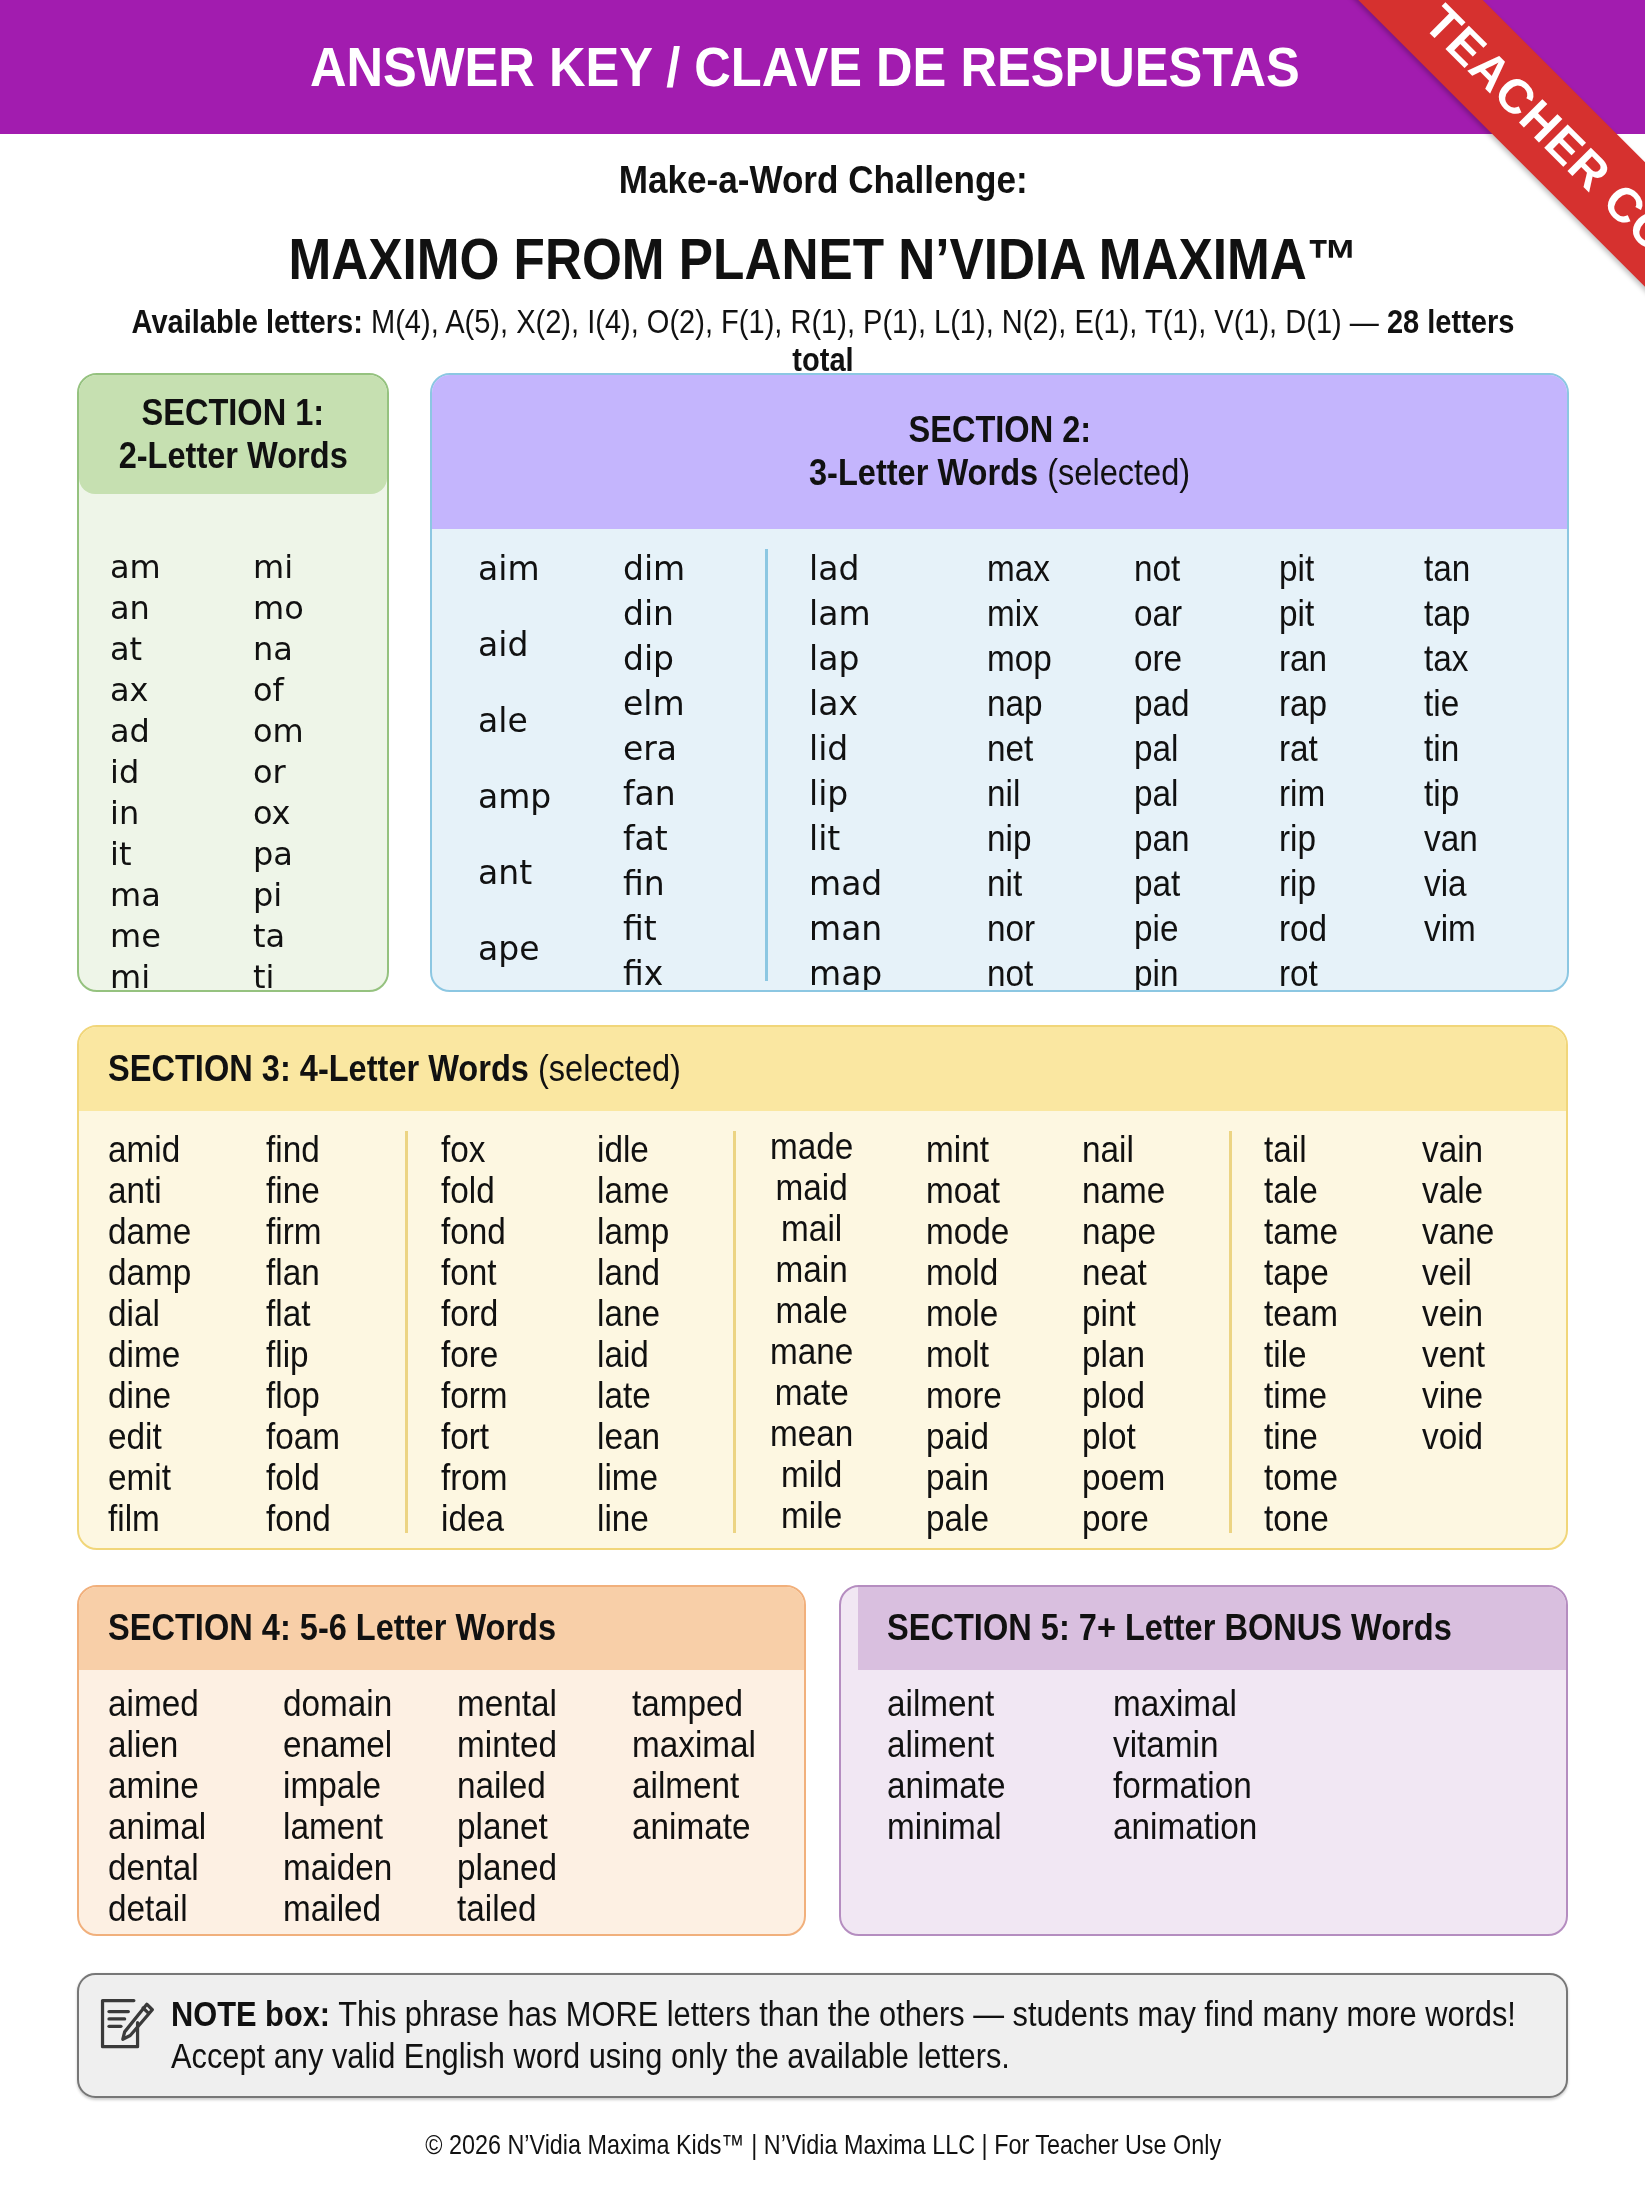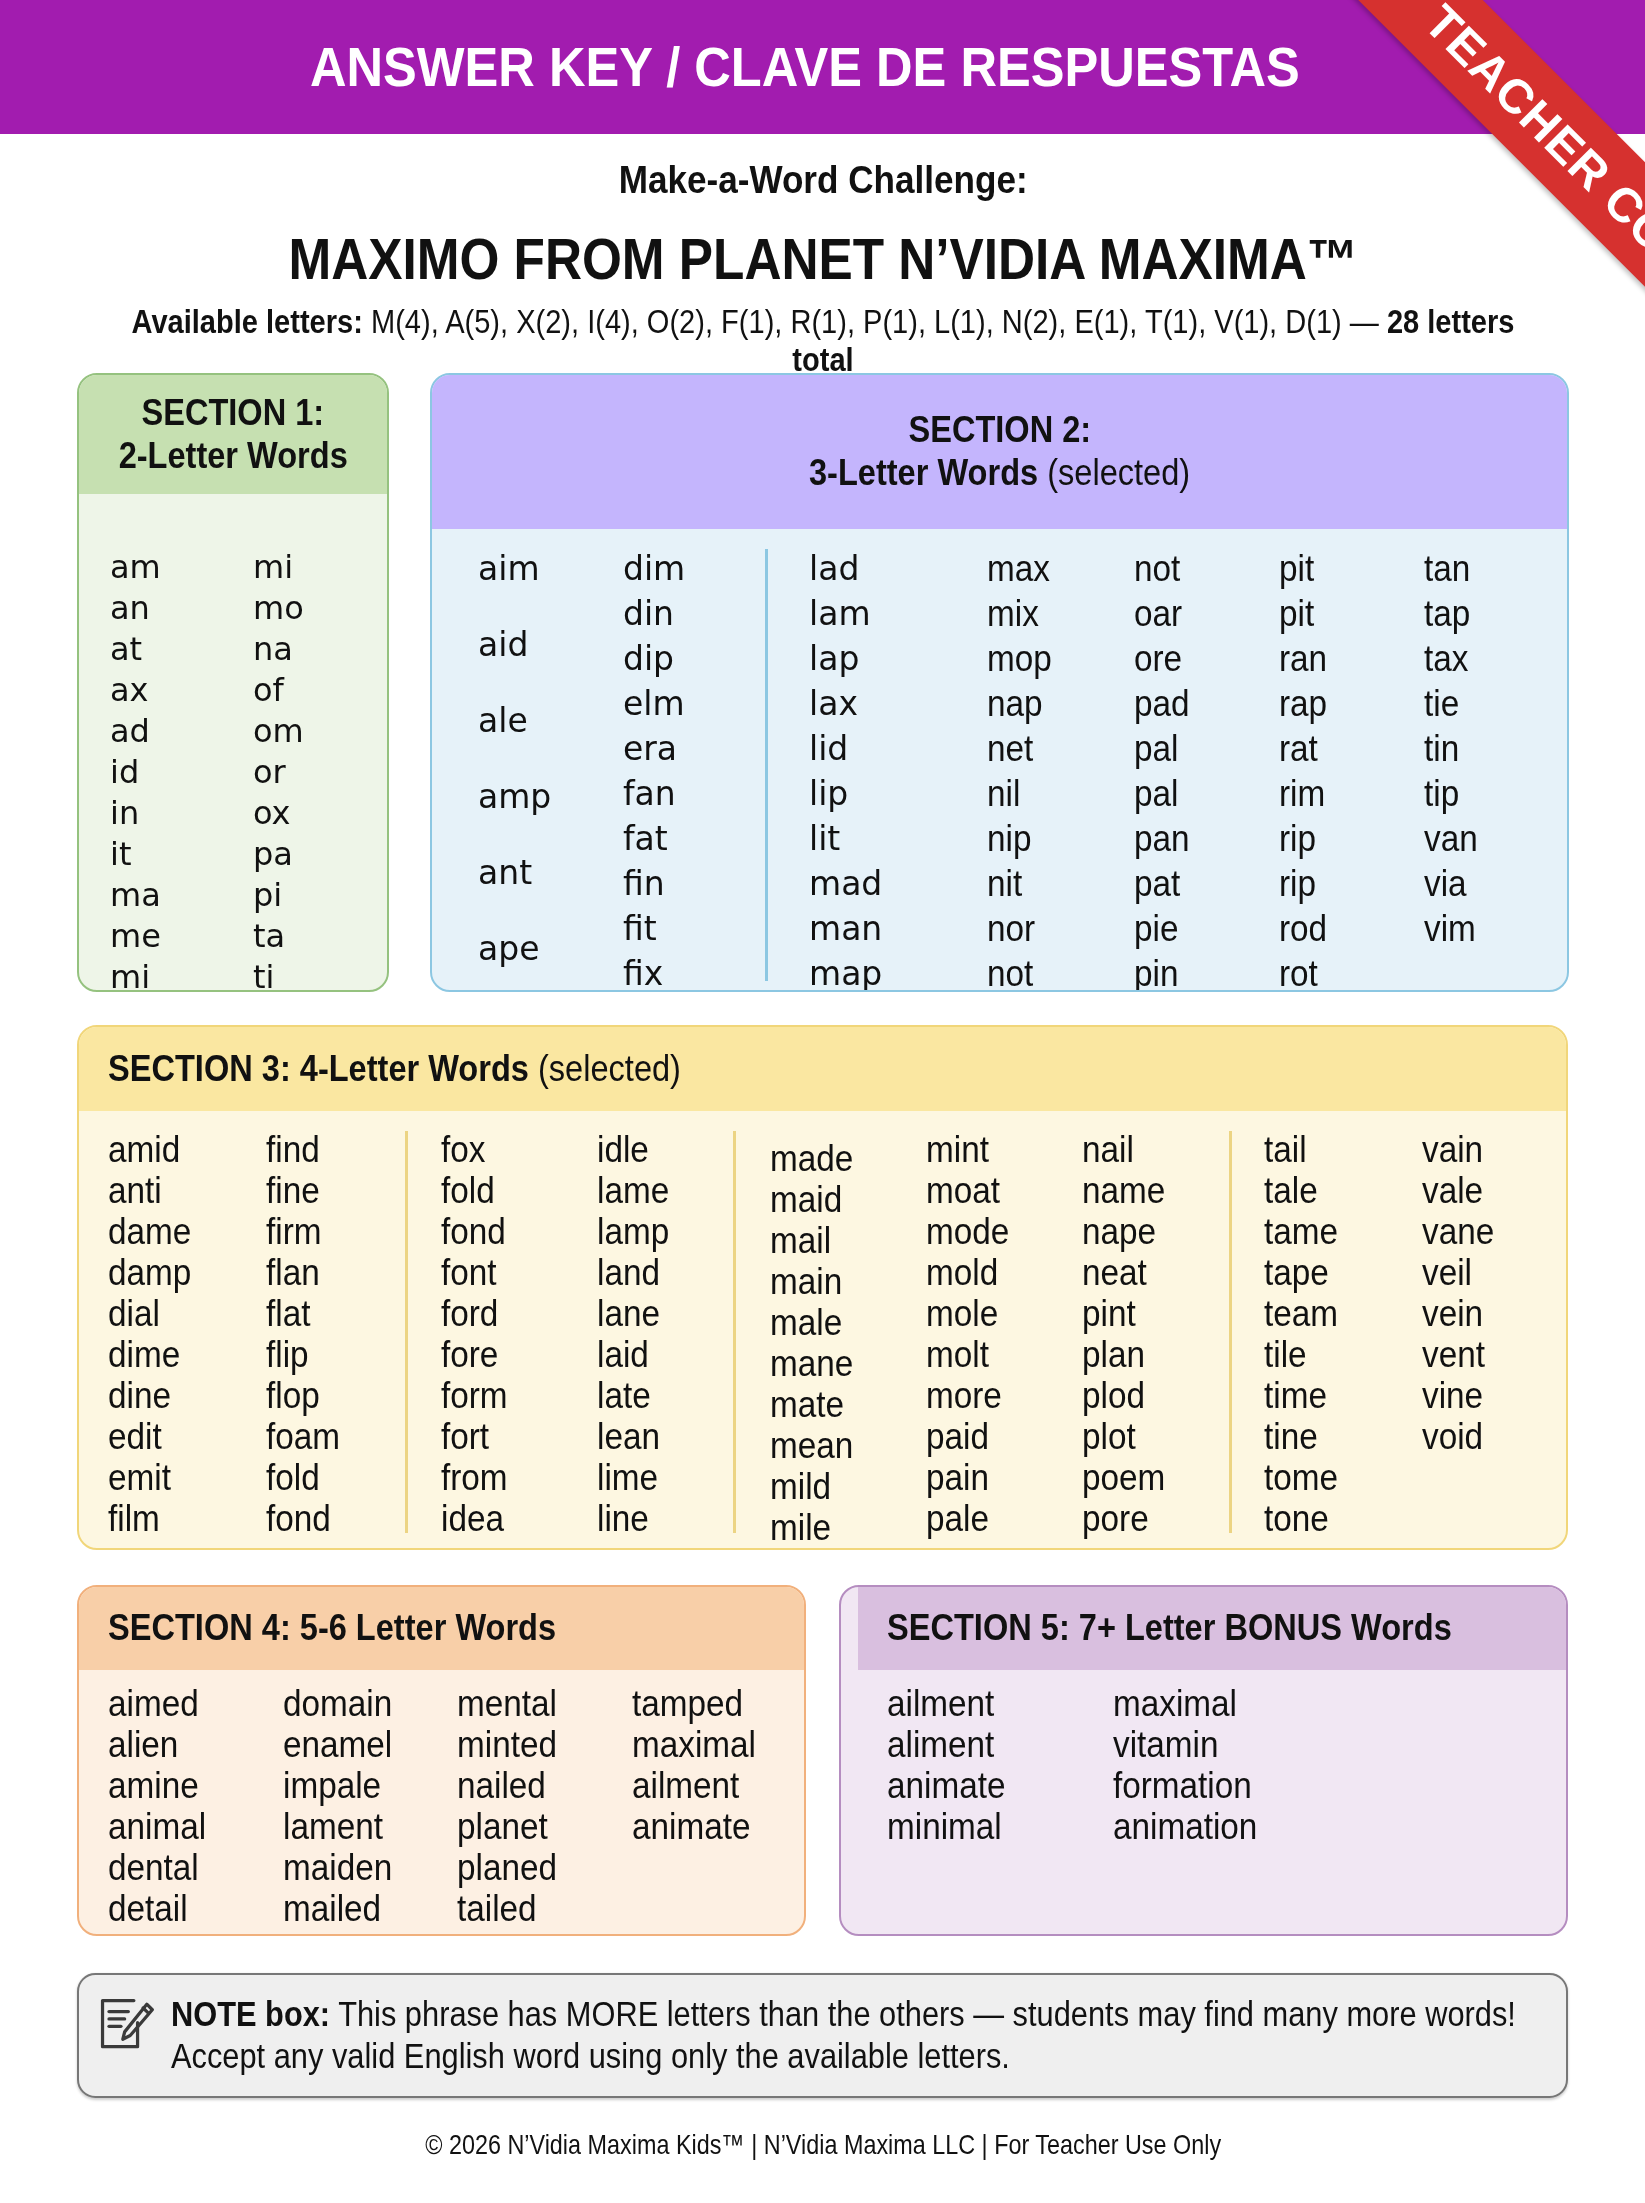--- a/index.html
+++ b/index.html
@@ -37,21 +37,21 @@
   .card-head.center { align-items: center; text-align: center; }
   .card-head.center .hd { transform-origin: center; }
   .card-head .light { font-weight: normal; }
   .words { position: relative; }
   .col { position: absolute; top: 0; display: flex; flex-direction: column; font-size: 37px; }
   .col span { display: block; transform: scaleX(0.9); transform-origin: left center; white-space: nowrap; }
   .vdiv { position: absolute; width: 2.8px; }
 
   
   .s1 { left: 77px; top: 373px; width: 312px; height: 619px; border-color: #95c27f; background: #eef5e8; }
-  .s1 .card-head { height: 119px; background: #c6e0b1; }
+  .s1 .card-head { height: 119px; background: #c6e0b1; border-radius: 16px; }
   .s1 .col { font-size: 35px; line-height: 41px; margin-top: 35px; }
   .s1 .col span { transform: none; font-family: "DejaVu Sans", sans-serif; font-size: 32px; }
 
   
   .s2 { left: 430px; top: 373px; width: 1139px; height: 619px; border-color: #8cc7e2; background: #e6f2f9; }
   .s2 .card-head { height: 154px; background: #c4b5fd; }
   .s2 .col { line-height: 45px; }
   .s2 .col.dj span { transform: none; font-family: "DejaVu Sans", sans-serif; font-size: 33px; }
   .s2 .vdiv { background: #8cc7e2; }
 
@@ -278,21 +278,21 @@
         <span>lamp</span>
         <span>land</span>
         <span>lane</span>
         <span>laid</span>
         <span>late</span>
         <span>lean</span>
         <span>lime</span>
         <span>line</span>
       </div>
     <div class="vdiv" style="left:654px; top:20px; height:402px;"></div>
-    <div class="col" style="left:691px; top:27px;">
+    <div class="col" style="left:691px; top:15px;text-align:center;">
         <span>made</span>
         <span>maid</span>
         <span>mail</span>
         <span>main</span>
         <span>male</span>
         <span>mane</span>
         <span>mate</span>
         <span>mean</span>
         <span>mild</span>
         <span>mile</span>

